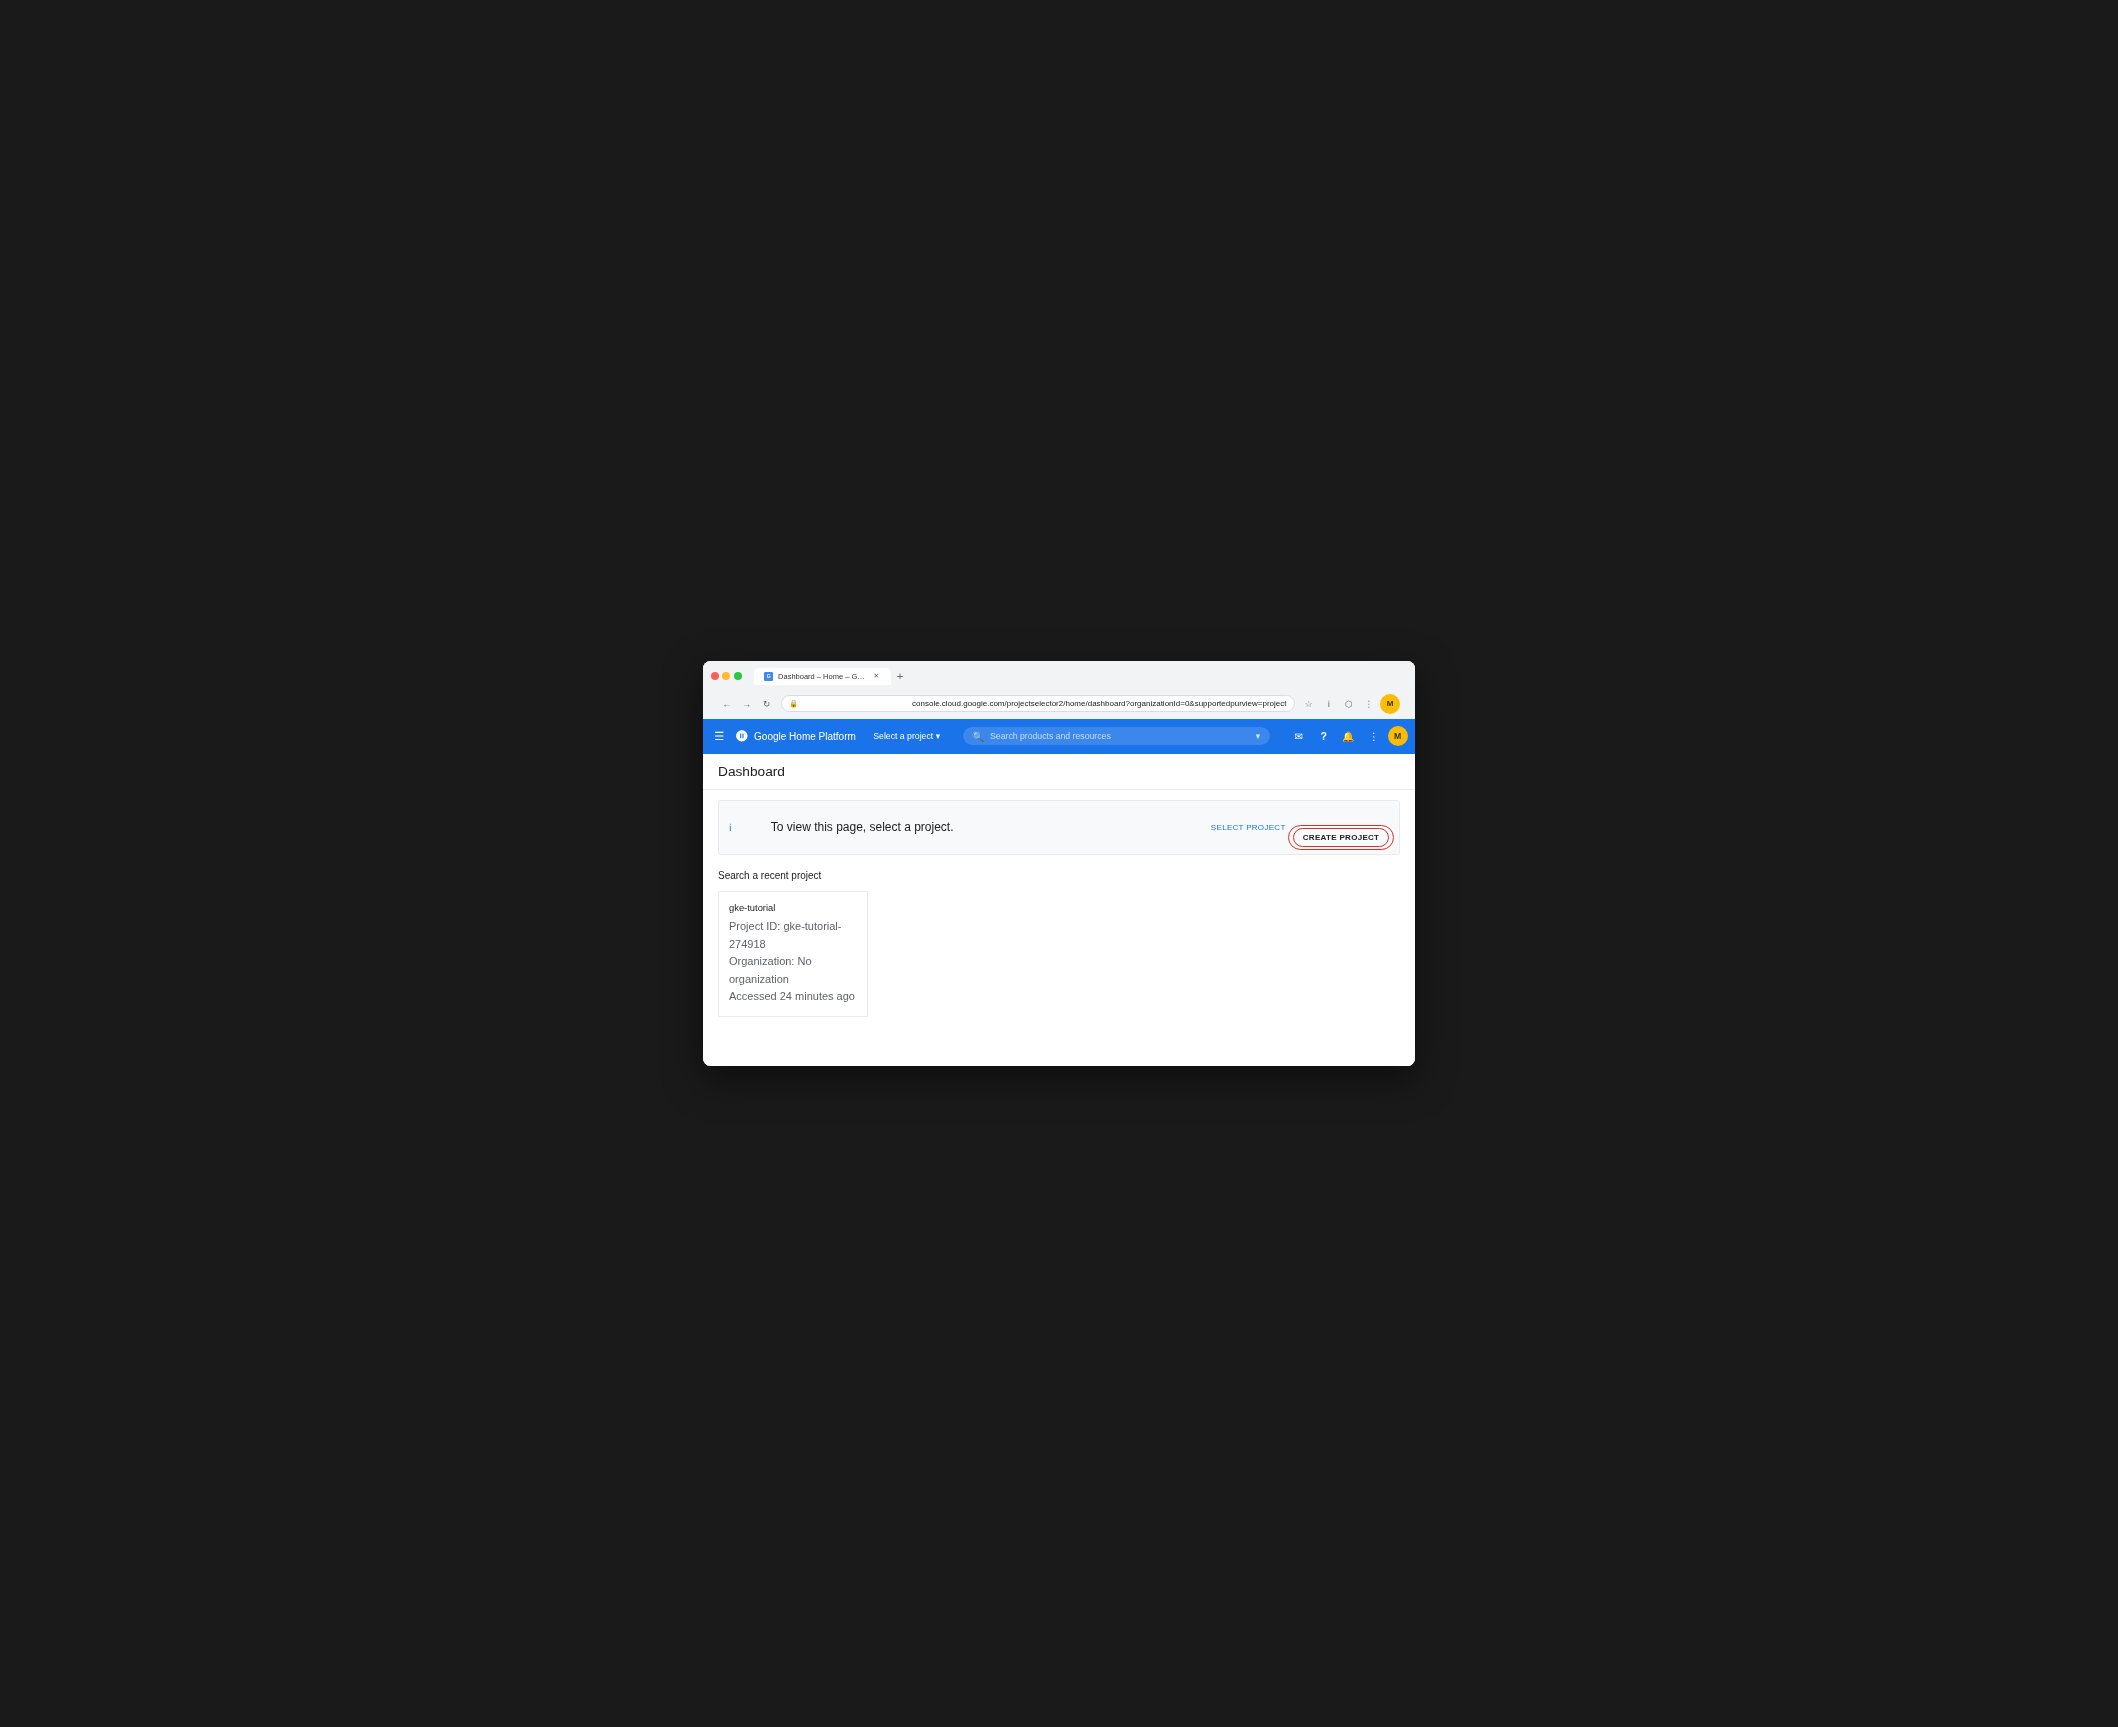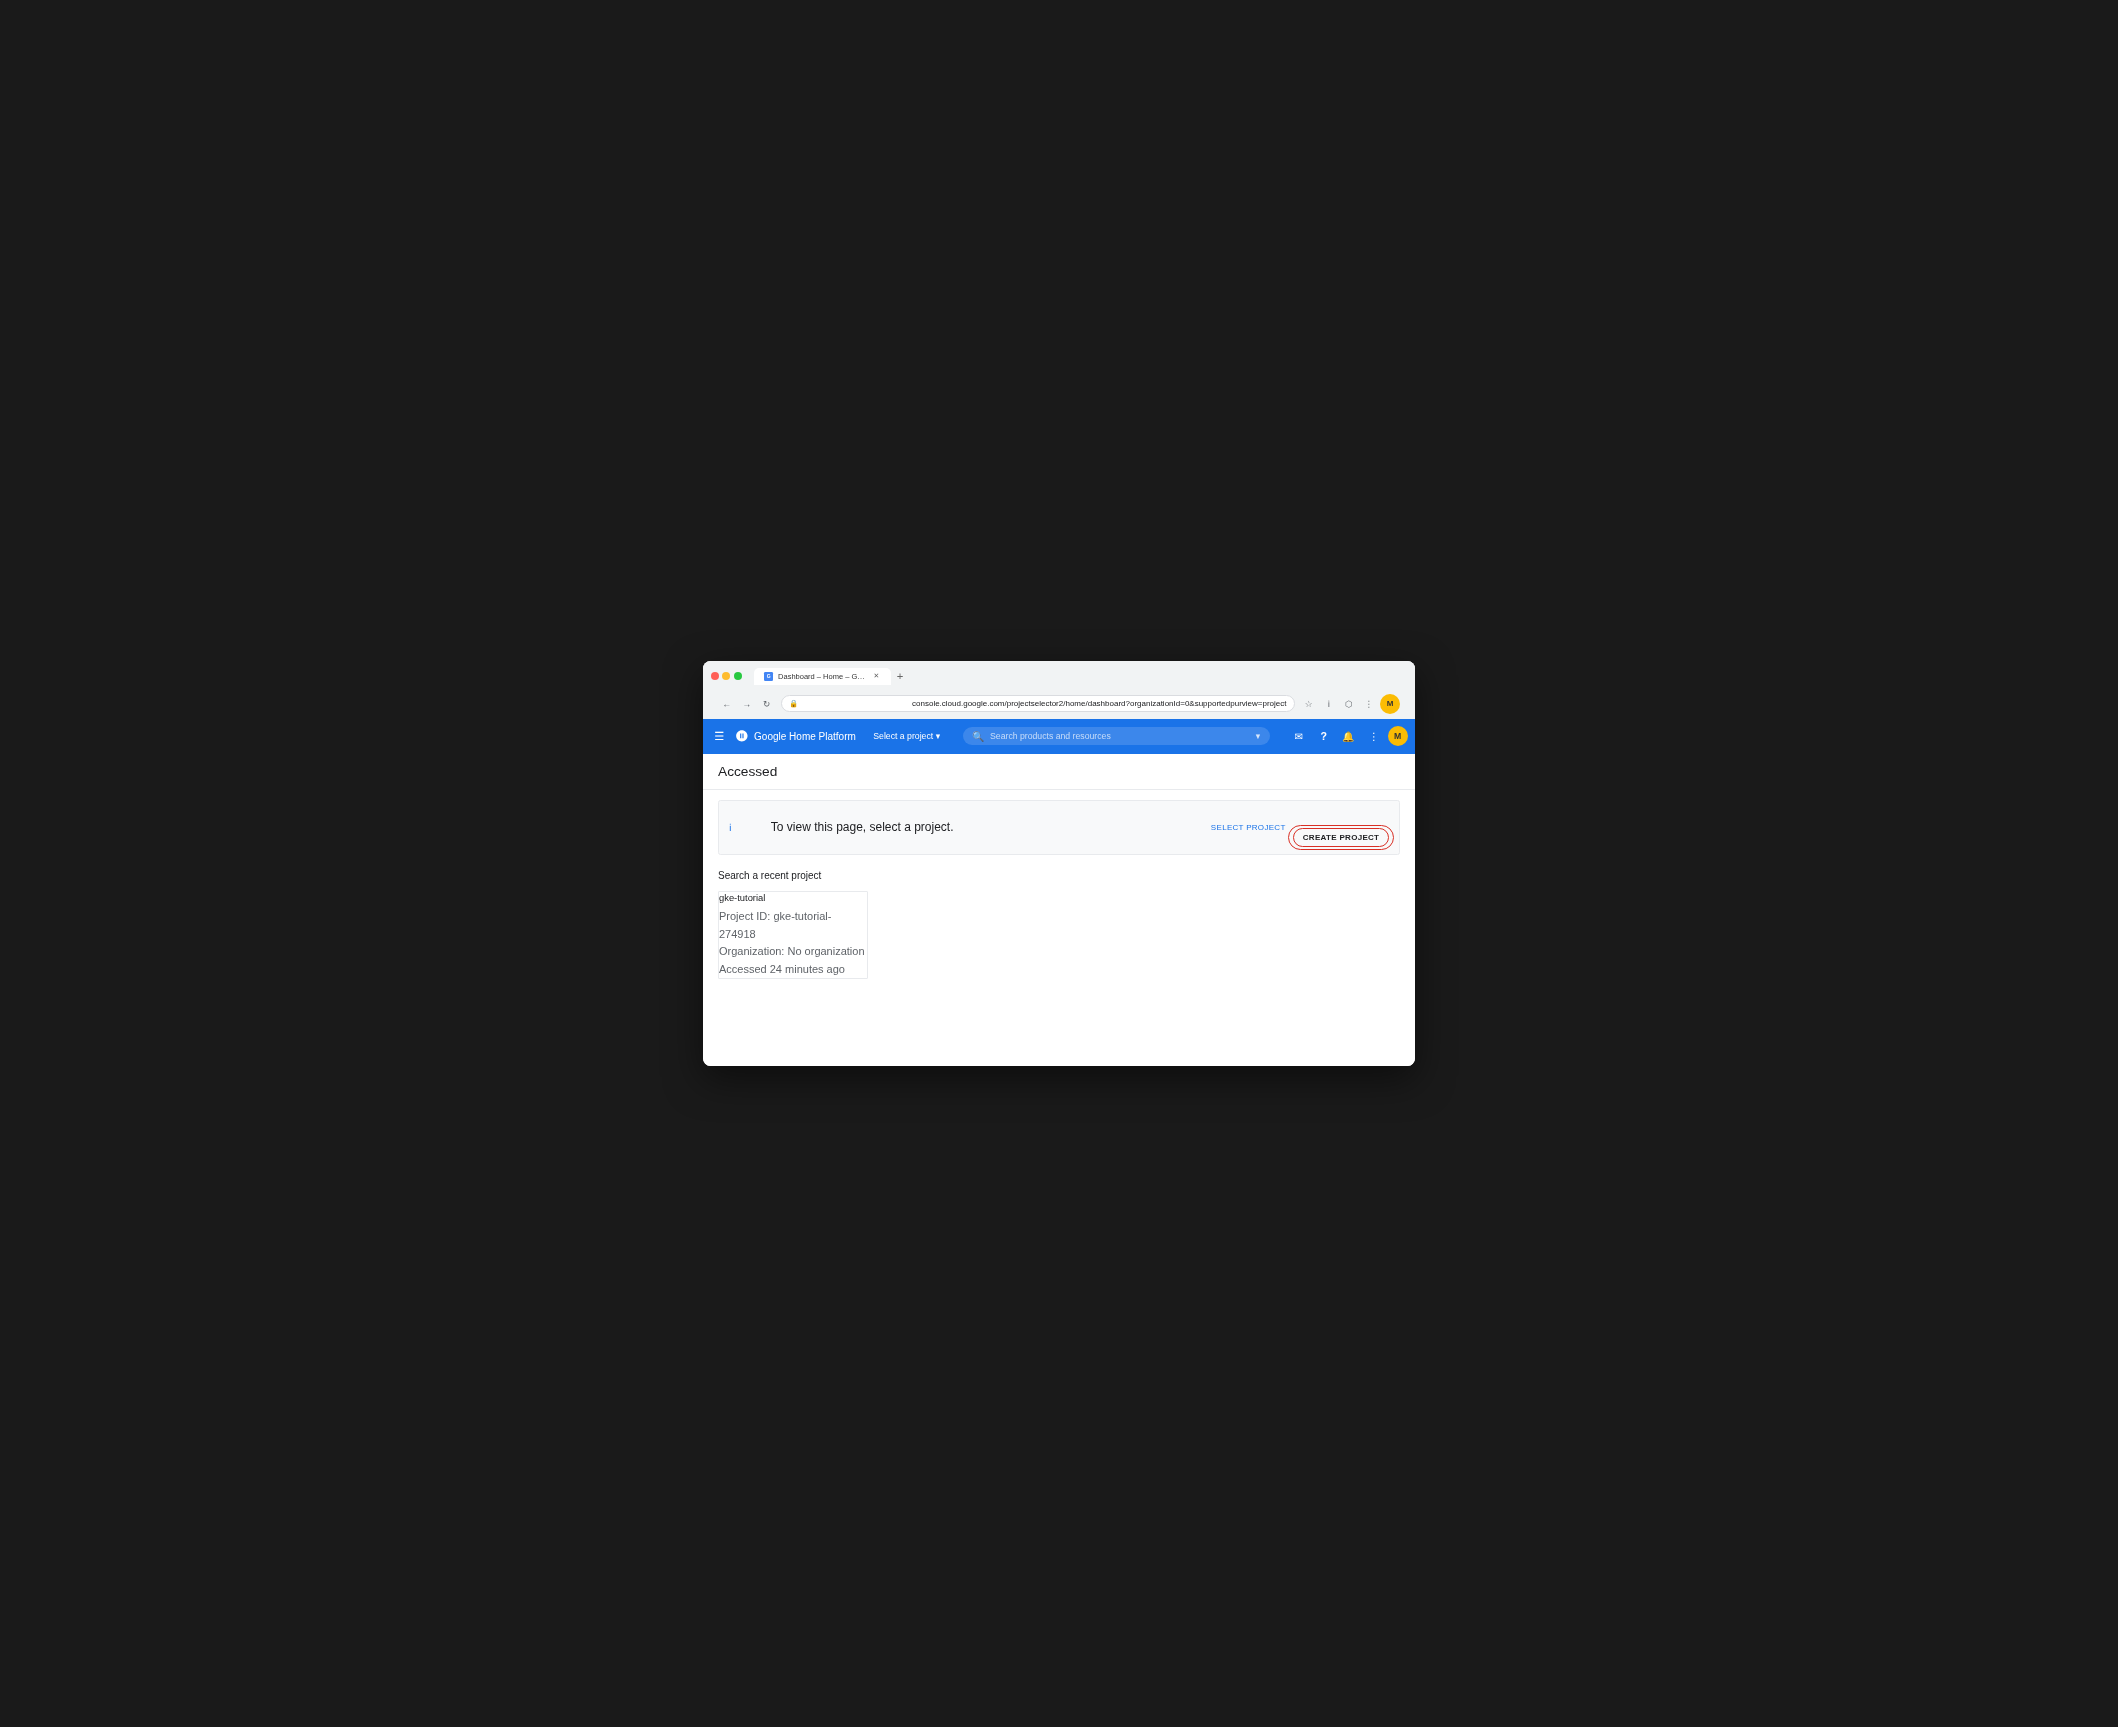--- a/index.html
+++ b/index.html
@@ -347,20 +347,21 @@
     }
     .recent-projects-title {
       font-size: 10px;
       color: #202124;
       font-weight: 400;
       margin-bottom: 10px;
     }
     .project-card {
       border: 0.6px solid #e8eaed;
       border-radius: 1px;
+      padding: 10px;
       width: 150px;
       cursor: pointer;
     }
     .project-card-name {
       font-size: 9.4px;
       color: #202124;
       font-weight: 500;
       margin-bottom: 5px;
     }
     .project-card-detail {
@@ -431,21 +432,21 @@
       <div class="gcp-action-btn">✉</div>
       <div class="gcp-action-btn" style="font-size:10.6px; font-weight:bold;">?</div>
       <div class="gcp-action-btn">🔔</div>
       <div class="gcp-action-btn">⋮</div>
       <div class="gcp-avatar">M</div>
     </div>
   </div>
 
   <div class="gcp-content">
     <div class="gcp-page-header">
-      <h1 class="gcp-page-title">Accessed</h1>
+      <h1 class="gcp-page-title">Dashboard</h1>
     </div>
     <div class="gcp-page-body">
 
       <div class="info-banner">
         <span class="info-icon">ℹ</span>
         <span class="info-text">To view this page, select a project.</span>
         <div class="info-actions">
           <button class="btn-select-project">SELECT PROJECT</button>
           <div class="btn-create-project-wrapper">
             <button class="btn-create-project">CREATE PROJECT</button>

